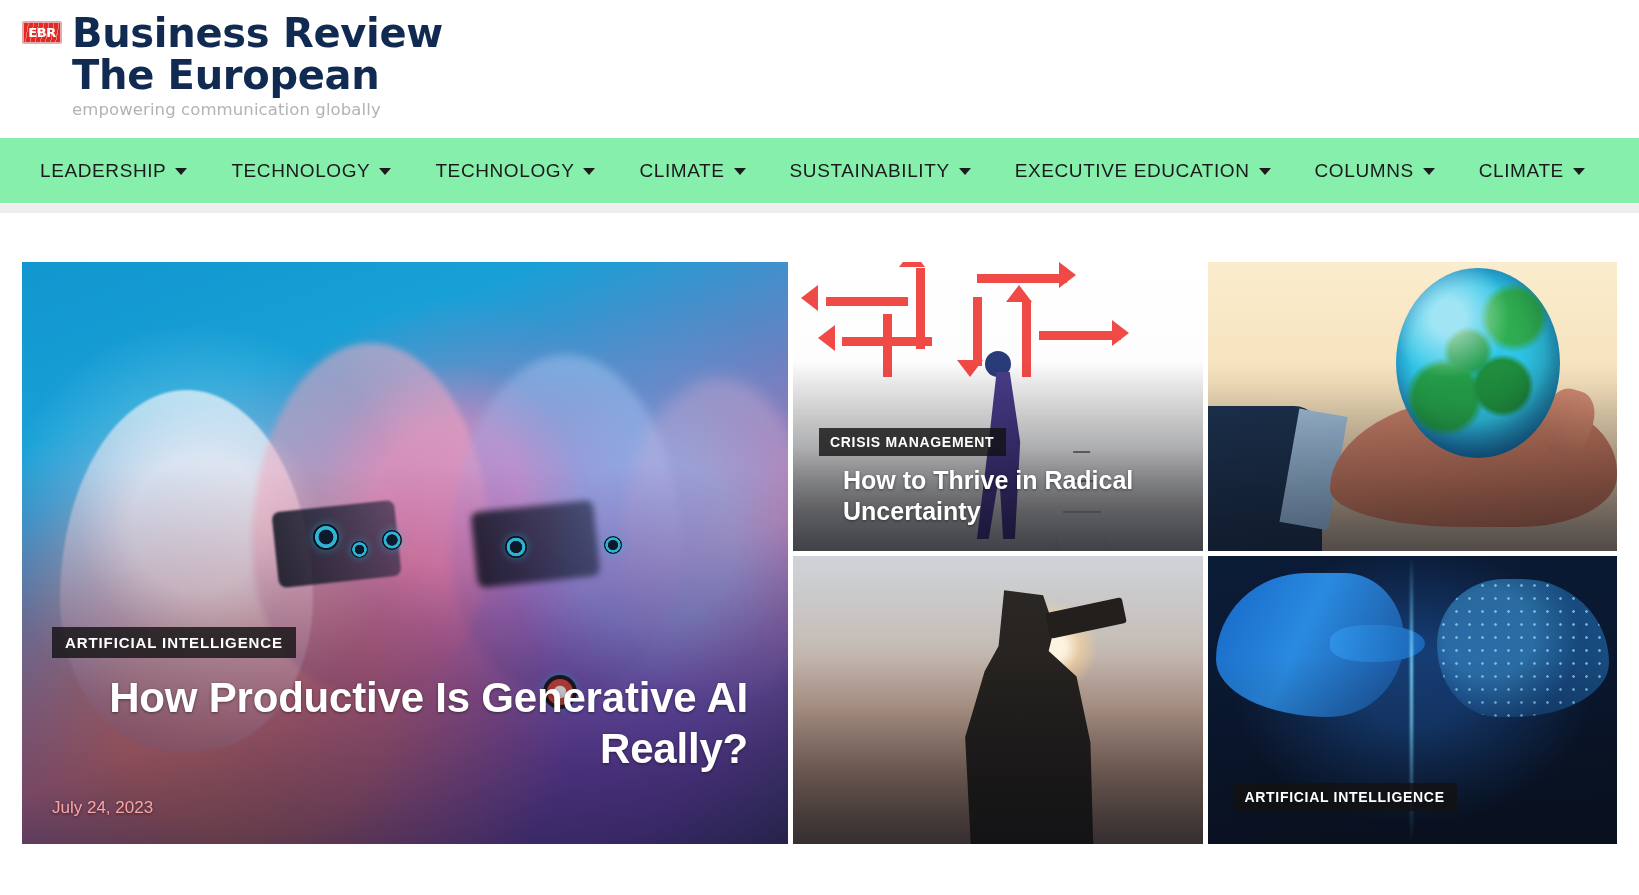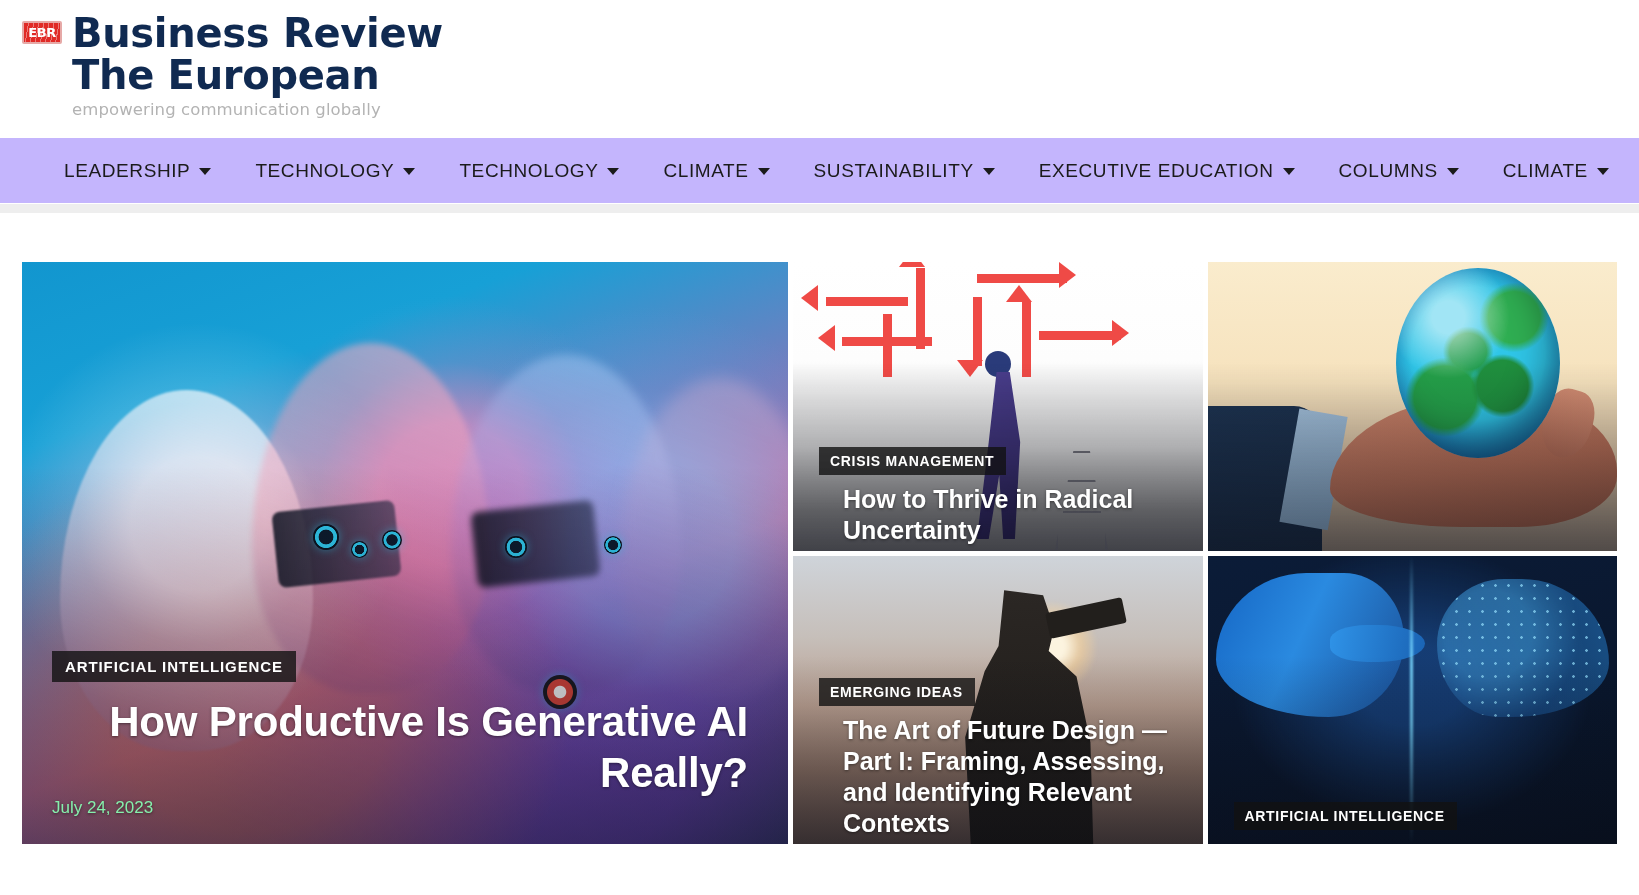--- a/index.html
+++ b/index.html
@@ -60,24 +60,24 @@
     color: #b3b3b3;
     font-size: 16.5px;
     letter-spacing: 0.1px;
     margin-top: 6px;
     font-family: "DejaVu Sans", sans-serif;
   }
 
   
   .main-nav {
     height: 66px;
-    background: #c4b5fd;
+    background: #86efac;
     display: flex;
     align-items: center;
-    padding-left: 64px;
+    padding-left: 40px;
     border-bottom: 1px solid #ffffff;
   }
   .nav-item {
     display: flex;
     align-items: center;
     gap: 9px;
     margin-right: 44px;
     cursor: pointer;
     white-space: nowrap;
   }
@@ -118,21 +118,21 @@
   .card-hero { height: 100%; }
 
   .card-media { position: absolute; inset: 0; }
   .card-scrim {
     position: absolute; left: 0; right: 0; bottom: 0; top: 35%;
     background: linear-gradient(to bottom, rgba(10,12,22,0) 0%, rgba(10,12,22,0.20) 45%, rgba(10,12,22,0.45) 100%);
   }
   .card-body {
     position: absolute;
     left: 0; right: 0; bottom: 0;
-    padding: 0 22px 5px 26px;
+    padding: 0 22px 24px 26px;
   }
   .card-tag {
     display: inline-block;
     background: rgba(18,18,18,0.80);
     color: #ffffff;
     font-size: 14px;
     font-weight: bold;
     letter-spacing: 0.7px;
     padding: 6px 12px 6px 11px;
     margin-bottom: 9px;
@@ -143,23 +143,23 @@
     font-weight: bold;
     font-family: "Liberation Sans", sans-serif;
     text-shadow: 0 1px 3px rgba(0,0,0,0.45);
   }
 
   
   .card-hero .card-body { padding: 0 40px 26px 30px; }
   .card-hero .card-tag { font-size: 15px; letter-spacing: 0.9px; padding: 7px 13px; margin-bottom: 14px; }
   .card-hero .card-title { font-size: 42px; line-height: 51px; letter-spacing: -0.2px; text-align: right; }
   .card-date {
-    color: #86efac;
+    color: #fca5a5;
     font-size: 17px;
-    margin-top: 0;
+    margin-top: 24px;
     font-family: "Liberation Sans", sans-serif;
     text-shadow: 0 1px 3px rgba(0,0,0,0.5);
   }
   
   .card-side .card-title { font-size: 25px; line-height: 31px; margin-left: 24px; }
 
   
   
   .bg-robots {
     background:
@@ -453,24 +453,20 @@
 
     <div class="side-row">
 
       <article class="card card-side">
         <div class="card-media bg-silhouette">
           <span class="sun"></span>
           <span class="person"></span>
           <span class="binoc"></span>
         </div>
         <div class="card-scrim"></div>
-        <div class="card-body">
-          <span class="card-tag">EMERGING IDEAS</span>
-          <div class="card-title">The Art of Future Design — Part I: Framing, Assessing, and Identifying Relevant Contexts</div>
-        </div>
       </article>
 
       <article class="card card-side">
         <div class="card-media bg-aihands">
           <span class="handL"></span>
           <span class="fingerL"></span>
           <span class="handR"></span>
           <span class="dots"></span>
           <span class="beam"></span>
         </div>

